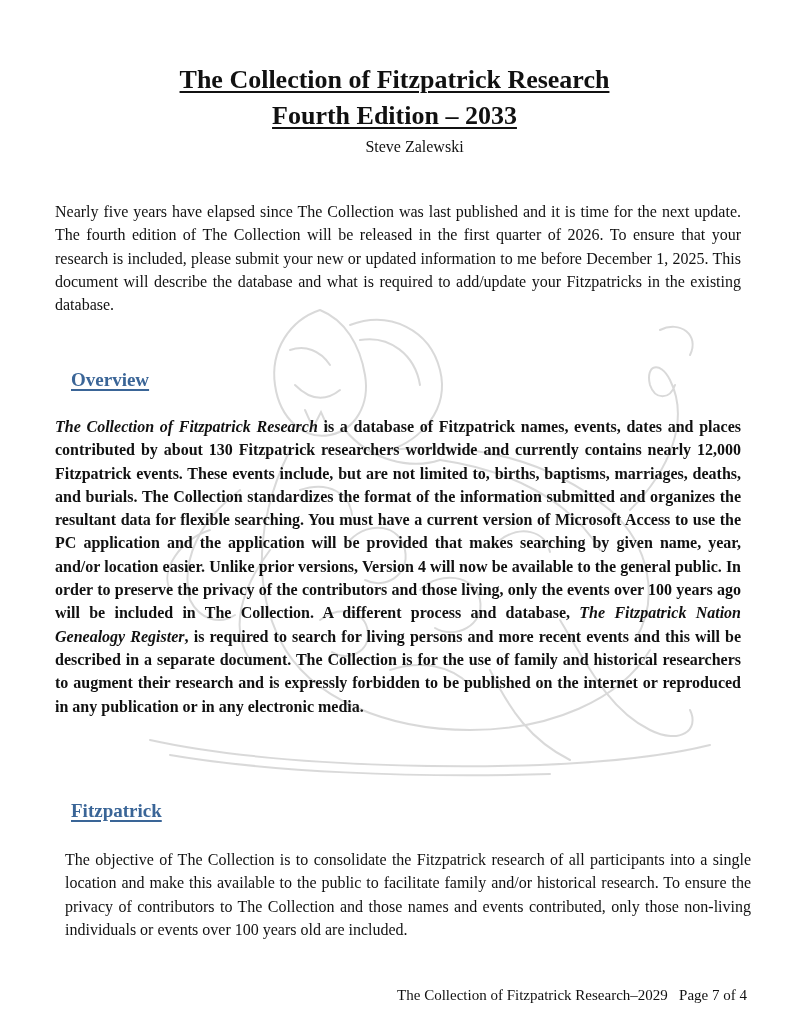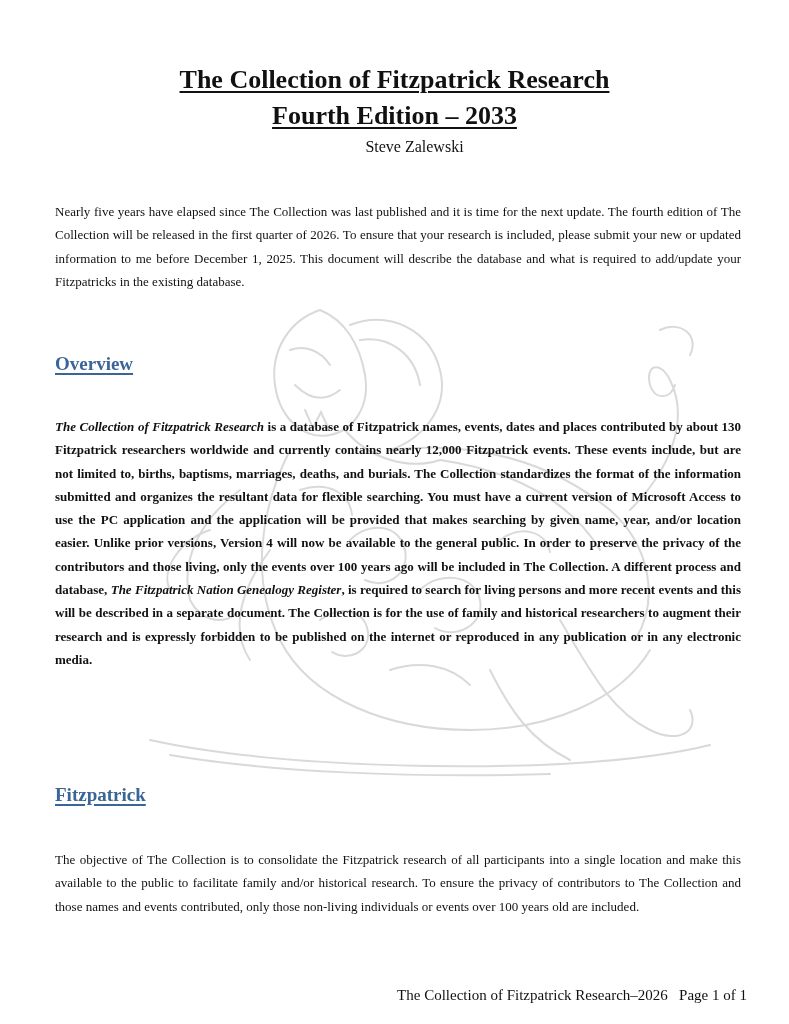--- a/index.html
+++ b/index.html
@@ -51,38 +51,38 @@
       width: 789px;
       text-align: center;
       font-size: 16px;
       line-height: 20px;
       padding-left: 20px;
     }
     .para {
       position: absolute;
       left: 55px;
       width: 686px;
-      font-size: 13px;
+      font-size: 16px;
       line-height: 23.3px;
       text-align: justify;
       margin: 0;
     }
     .p-intro { top: 200px; }
     .p-overview { top: 415px; font-weight: bold; }
-    .p-objectives { top: 848px; }
+    .p-objectives { top: 848px; margin-left: 10px; }
     .section-heading {
       position: absolute;
       left: 55px;
       font-size: 19px;
       font-weight: bold;
       color: #3a6597;
       text-decoration: underline;
       text-decoration-thickness: 2px;
       text-underline-offset: 3px;
-      margin: 0;
+      margin: 16px;
       line-height: 24px;
     }
     .h-overview { top: 352px; }
     .h-objectives { top: 783px; }
     .footer {
       position: absolute;
       top: 985px;
       right: 42px;
       font-size: 15px;
       line-height: 20px;
@@ -138,14 +138,14 @@
   <p class="para p-intro">Nearly five years have elapsed since The Collection was last published and it is time for the next update. The fourth edition of The Collection will be released in the first quarter of 2026. To ensure that your research is included, please submit your new or updated information to me before December 1, 2025. This document will describe the database and what is required to add/update your Fitzpatricks in the existing database.</p>
 
   <h2 class="section-heading h-overview">Overview</h2>
 
   <p class="para p-overview"><em>The Collection of Fitzpatrick Research</em><span> is a database of Fitzpatrick names, events, dates and places contributed by about 130 Fitzpatrick researchers worldwide and currently contains nearly 12,000 Fitzpatrick events. These events include, but are not limited to, births, baptisms, marriages, deaths, and burials. The Collection standardizes the format of the information submitted and organizes the resultant data for flexible searching. You must have a current version of Microsoft Access to use the PC application and the application will be provided that makes searching by given name, year, and/or location easier. Unlike prior versions, Version 4 will now be available to the general public. In order to preserve the privacy of the contributors and those living, only the events over 100 years ago will be included in The Collection. A different process and database, </span><em>The Fitzpatrick Nation Genealogy Register</em><span>, is required to search for living persons and more recent events and this will be described in a separate document. The Collection is for the use of family and historical researchers to augment their research and is expressly forbidden to be published on the internet or reproduced in any publication or in any electronic media.</span></p>
 
   <h2 class="section-heading h-objectives">Fitzpatrick</h2>
 
   <p class="para p-objectives">The objective of The Collection is to consolidate the Fitzpatrick research of all participants into a single location and make this available to the public to facilitate family and/or historical research. To ensure the privacy of contributors to The Collection and those names and events contributed, only those non-living individuals or events over 100 years old are included.</p>
 
-  <div class="footer"><span>The Collection of Fitzpatrick Research–2026</span>   <span>Page 1 of 1</span></div>
+  <div class="footer"><span>The Collection of Fitzpatrick Research–2029</span>   <span>Page 7 of 4</span></div>
 </div>
 
 </body></html>

